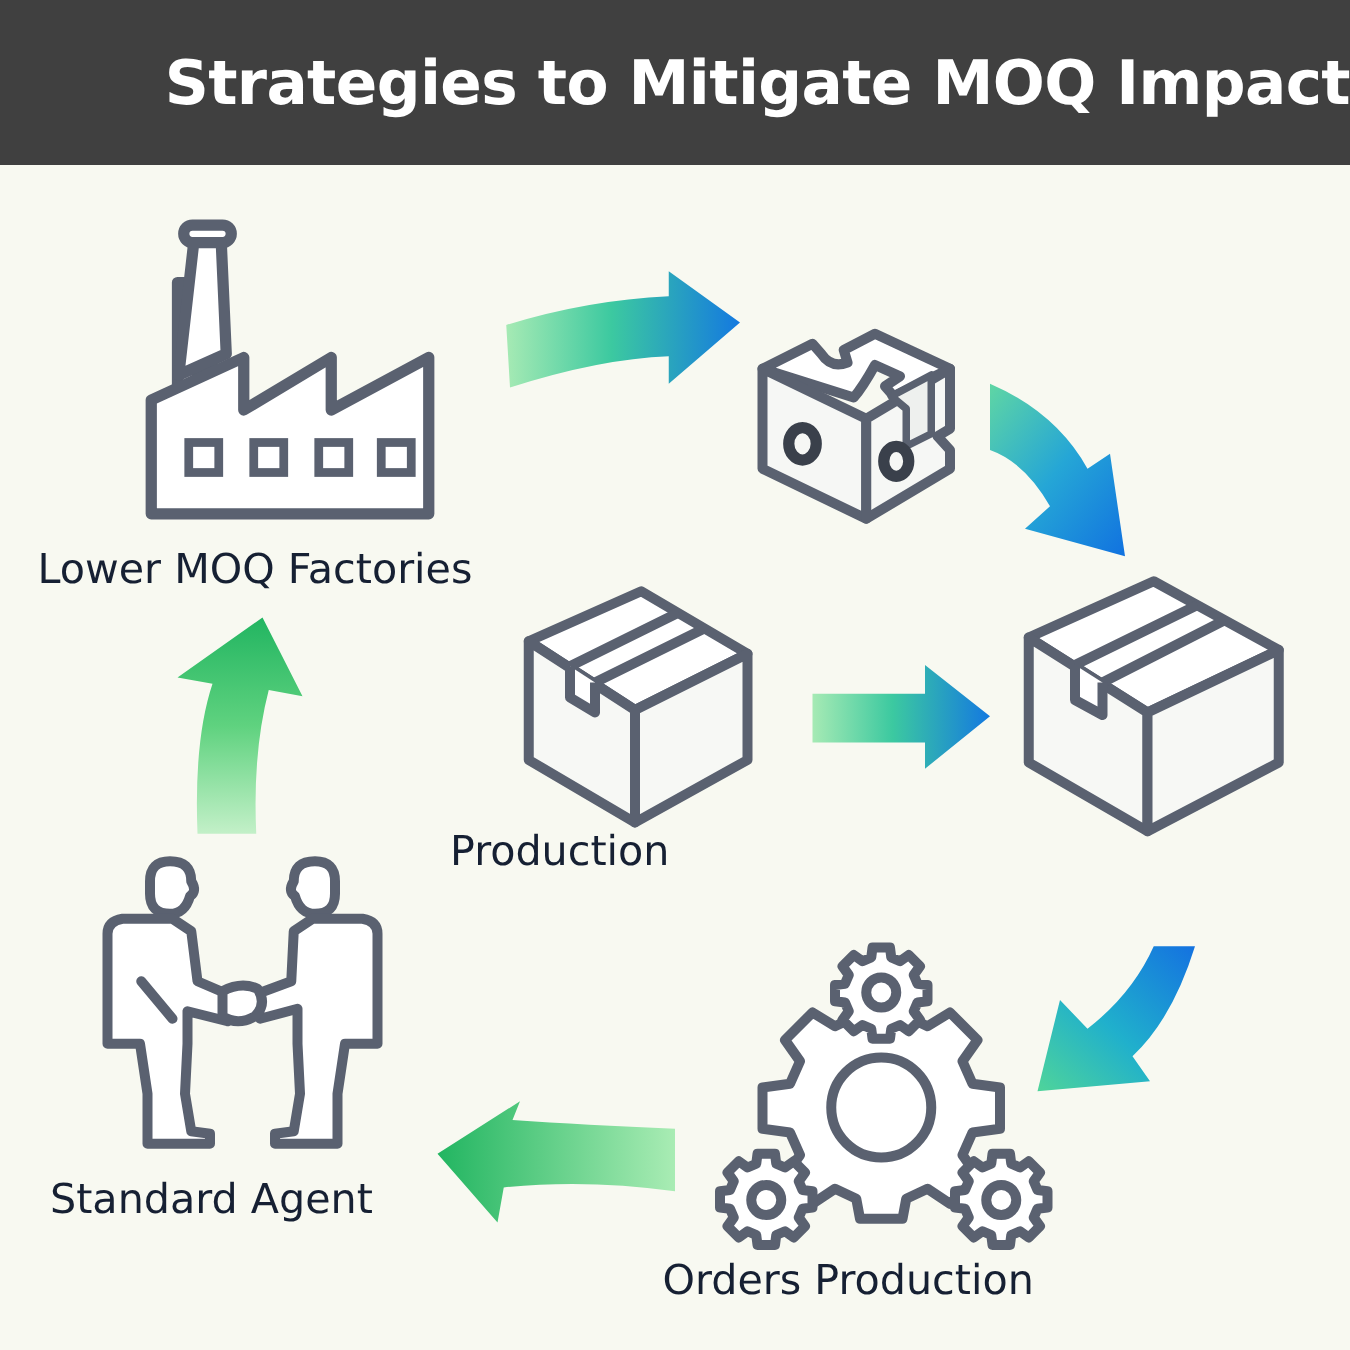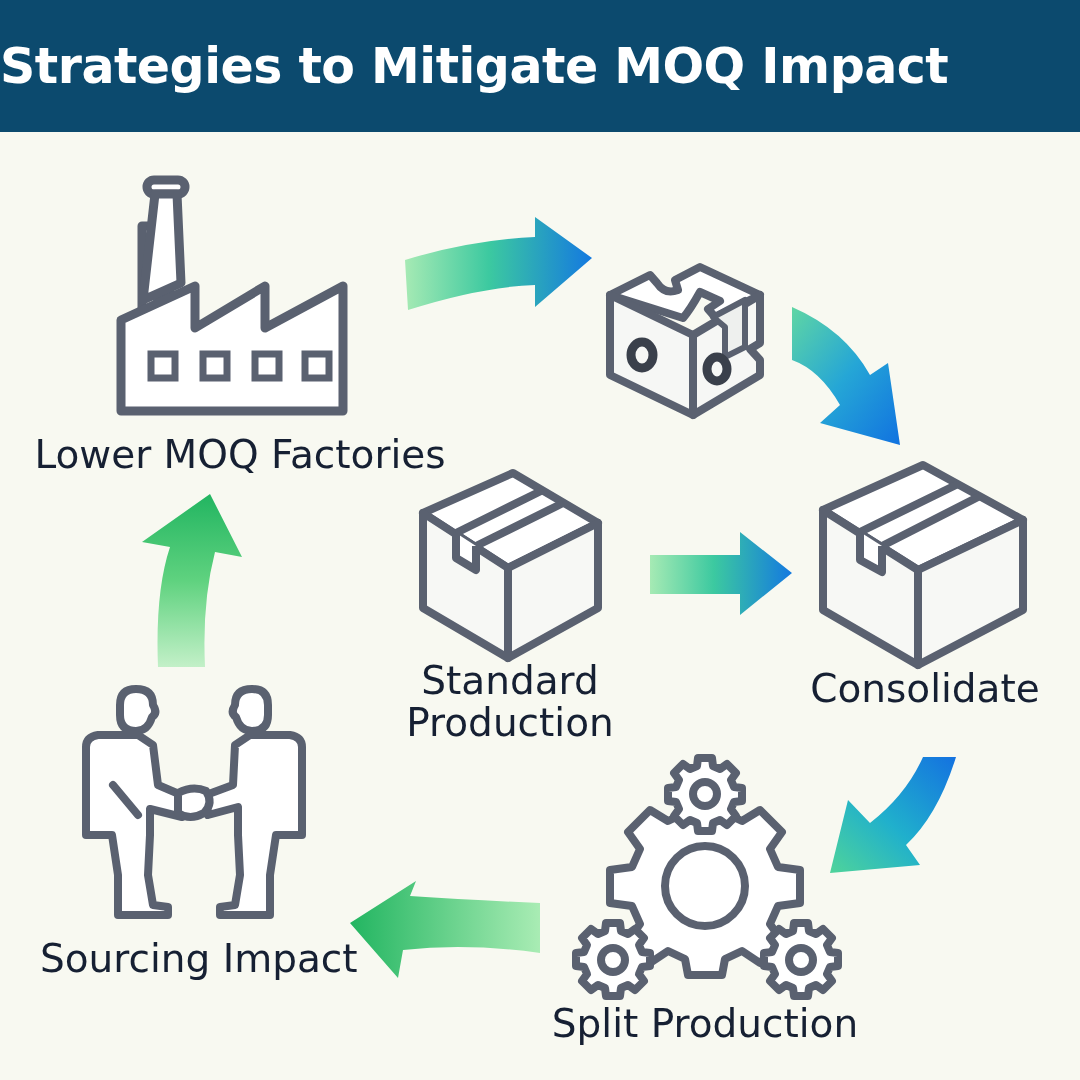--- a/index.html
+++ b/index.html
@@ -1,20 +1,20 @@
 <!DOCTYPE html>
 <html><head>
 <meta charset="utf-8">
 <style>
   html, body { margin:0; padding:0; }
   body { width:1080px; height:1080px; position:relative; overflow:hidden; background:#f7f8f0; font-family:"Liberation Sans", sans-serif; }
-  .header { position:absolute; left:0; top:0; width:1080px; height:132px; background:#0c4a6e; display:flex; align-items:center; justify-content:flex-start; }
+  .header { position:absolute; left:0; top:0; width:1080px; height:132px; background:#404040; display:flex; align-items:center; justify-content:flex-end; }
   .title { color:#ffffff; font-family:"DejaVu Sans", sans-serif; font-weight:bold; font-size:49px; letter-spacing:-0.5px; }
   .canvas { position:absolute; left:0; top:132px; width:1080px; height:948px; background:#f8f9f1; }
-  .lbl { position:absolute; color:#162033; font-family:"DejaVu Sans", sans-serif; font-size:39px; text-align:center; line-height:42px; white-space:nowrap; }
+  .lbl { position:absolute; color:#162033; font-family:"DejaVu Sans", sans-serif; font-size:33px; line-height:42px; white-space:nowrap; }
   svg.icon { position:absolute; overflow:visible; }
   svg.arrow { position:absolute; overflow:visible; }
 </style>
 </head>
 <body>
 
 <div class="header">
   <div class="title">Strategies to Mitigate MOQ Impact</div>
 </div>
 
@@ -87,39 +87,37 @@
 <svg class="icon" style="left:418px;top:468px" width="185" height="195" viewBox="0 0 185 195">
   <g stroke="#5a6170" stroke-width="8" stroke-linejoin="round" fill="#f7f8f5">
     <path d="M5 45 L95 5 L180 55 L90 100 Z" fill="#ffffff"></path>
     <path d="M5 45 L90 100 L90 190 L5 140 Z"></path>
     <path d="M90 100 L180 55 L180 140 L90 190 Z"></path>
     <path d="M38 65 L125 22 M58 78 L145 35" fill="none"></path>
     <path d="M38 65 L38 90 L58 102 L58 78" fill="#ffffff"></path>
   </g>
 </svg>
 <div class="lbl" style="left:360px;top:660px;width:300px;">
-  <div>Standard</div>
   <div>Production</div>
 </div>
 
 <svg class="arrow" style="left:650px;top:532px" width="145" height="85" viewBox="0 0 145 85">
   <path d="M0 23 L90 23 L90 0 L142 41 L90 83 L90 62 L0 62 Z" fill="url(#gGB)"></path>
 </svg>
 
 <svg class="icon" style="left:818px;top:460px" width="210" height="210" viewBox="0 0 210 210">
   <g stroke="#5a6170" stroke-width="8" stroke-linejoin="round" fill="#f7f8f5">
     <path d="M5 50 L105 5 L205 60 L100 110 Z" fill="#ffffff"></path>
     <path d="M5 50 L100 110 L100 205 L5 150 Z"></path>
     <path d="M100 110 L205 60 L205 150 L100 205 Z"></path>
     <path d="M42 72 L140 24 M64 86 L162 36" fill="none"></path>
     <path d="M42 72 L42 100 L64 112 L64 86" fill="#ffffff"></path>
   </g>
 </svg>
 <div class="lbl" style="left:775px;top:668px;width:300px;">
-  <div>Consolidate</div>
 </div>
 
 <svg class="arrow" style="left:828px;top:755px" width="130" height="120" viewBox="0 0 130 120">
   <path d="M95 2 L128 2 Q110 60 78 90 L92 110 L2 118 L20 45 L42 68 Q78 40 95 2 Z" fill="url(#gBG)"></path>
 </svg>
 
 <svg class="icon" style="left:570px;top:755px" width="270" height="235" viewBox="0 0 270 235">
   <g stroke="#5a6170" stroke-width="8" stroke-linejoin="round" fill="#ffffff">
 
     <path d="M118 68 L152 68 L155 88 L172 96 L190 85 L212 107 L200 124 L208 142 L230 145 L230 178 L208 181 L200 199 L212 216 L190 238 L172 226 L155 234 L152 250 L118 250 L115 234 L98 226 L80 238 L58 216 L70 199 L62 181 L40 178 L40 145 L62 142 L70 124 L58 107 L80 85 L98 96 L115 88 Z" transform="translate(0,-30)"></path>
@@ -128,36 +126,36 @@
     <path d="M128 5 L142 5 L143 13 L150 16 L157 11 L166 20 L161 27 L164 34 L172 35 L172 48 L164 49 L161 56 L166 63 L157 72 L150 67 L143 70 L142 78 L128 78 L127 70 L120 67 L113 72 L104 63 L109 56 L106 49 L98 48 L98 35 L106 34 L109 27 L104 20 L113 11 L120 16 L127 13 Z" transform="translate(0,-2)"></path>
     <circle cx="135" cy="39" r="12"></circle>
 
     <path d="M28 170 L42 170 L43 178 L50 181 L57 176 L66 185 L61 192 L64 199 L72 200 L72 213 L64 214 L61 221 L66 228 L57 237 L50 232 L43 235 L42 243 L28 243 L27 235 L20 232 L13 237 L4 228 L9 221 L6 214 L-2 213 L-2 200 L6 199 L9 192 L4 185 L13 176 L20 181 L27 178 Z" transform="translate(8,-2)"></path>
     <circle cx="43" cy="205" r="12"></circle>
 
     <path d="M28 170 L42 170 L43 178 L50 181 L57 176 L66 185 L61 192 L64 199 L72 200 L72 213 L64 214 L61 221 L66 228 L57 237 L50 232 L43 235 L42 243 L28 243 L27 235 L20 232 L13 237 L4 228 L9 221 L6 214 L-2 213 L-2 200 L6 199 L9 192 L4 185 L13 176 L20 181 L27 178 Z" transform="translate(196,-2)"></path>
     <circle cx="231" cy="205" r="12"></circle>
   </g>
 </svg>
-<div class="lbl" style="left:530px;top:1003px;width:350px;">Split Production</div>
+<div class="lbl" style="left:530px;top:1003px;width:350px;">Orders Production</div>
 
 <svg class="arrow" style="left:348px;top:888px" width="195" height="95" viewBox="0 0 195 95">
   <path d="M192 15 Q120 12 62 8 L68 -7 L2 35 L50 90 L55 62 Q120 55 192 65 Z" fill="url(#gGreenL)"></path>
 </svg>
 
 <svg class="icon" style="left:78px;top:685px" width="232" height="235" viewBox="0 0 232 235">
   <g stroke="#5a6170" stroke-width="8" stroke-linejoin="round" stroke-linecap="round" fill="#ffffff">
 
     <path d="M42 20 Q42 4 58 4 Q75 4 75 20 Q80 28 74 32 Q70 46 58 46 Q42 46 42 30 Z"></path>
     <path d="M20 50 L60 50 L75 60 L80 100 L108 112 L104 132 L72 124 L72 150 L70 190 L75 220 L90 222 L90 230 L40 230 L40 190 L34 150 L8 150 L8 62 Q8 52 20 50 Z"></path>
     <path d="M35 100 L60 130" fill="none"></path>
 
     <path d="M190 20 Q190 4 174 4 Q157 4 157 20 Q152 28 158 32 Q162 46 174 46 Q190 46 190 30 Z"></path>
     <path d="M212 50 L172 50 L157 60 L155 100 L128 110 L130 130 L160 122 L160 150 L162 190 L157 220 L142 222 L142 230 L192 230 L192 190 L198 150 L224 150 L224 62 Q224 52 212 50 Z"></path>
 
     <path d="M100 108 Q115 100 128 106 Q136 118 126 128 Q112 136 100 128 Z"></path>
   </g>
 </svg>
-<div class="lbl" style="left:40px;top:938px;width:310px;">Sourcing Impact</div>
+<div class="lbl" style="left:40px;top:938px;width:310px;">Standard Agent</div>
 
 <svg class="arrow" style="left:140px;top:492px" width="110" height="178" viewBox="0 0 110 178">
   <path d="M18 175 Q15 100 30 55 L2 50 L70 2 L102 65 L75 60 Q62 110 65 175 Z" fill="url(#gGreenUp)"></path>
 </svg>
 
 </body></html>

